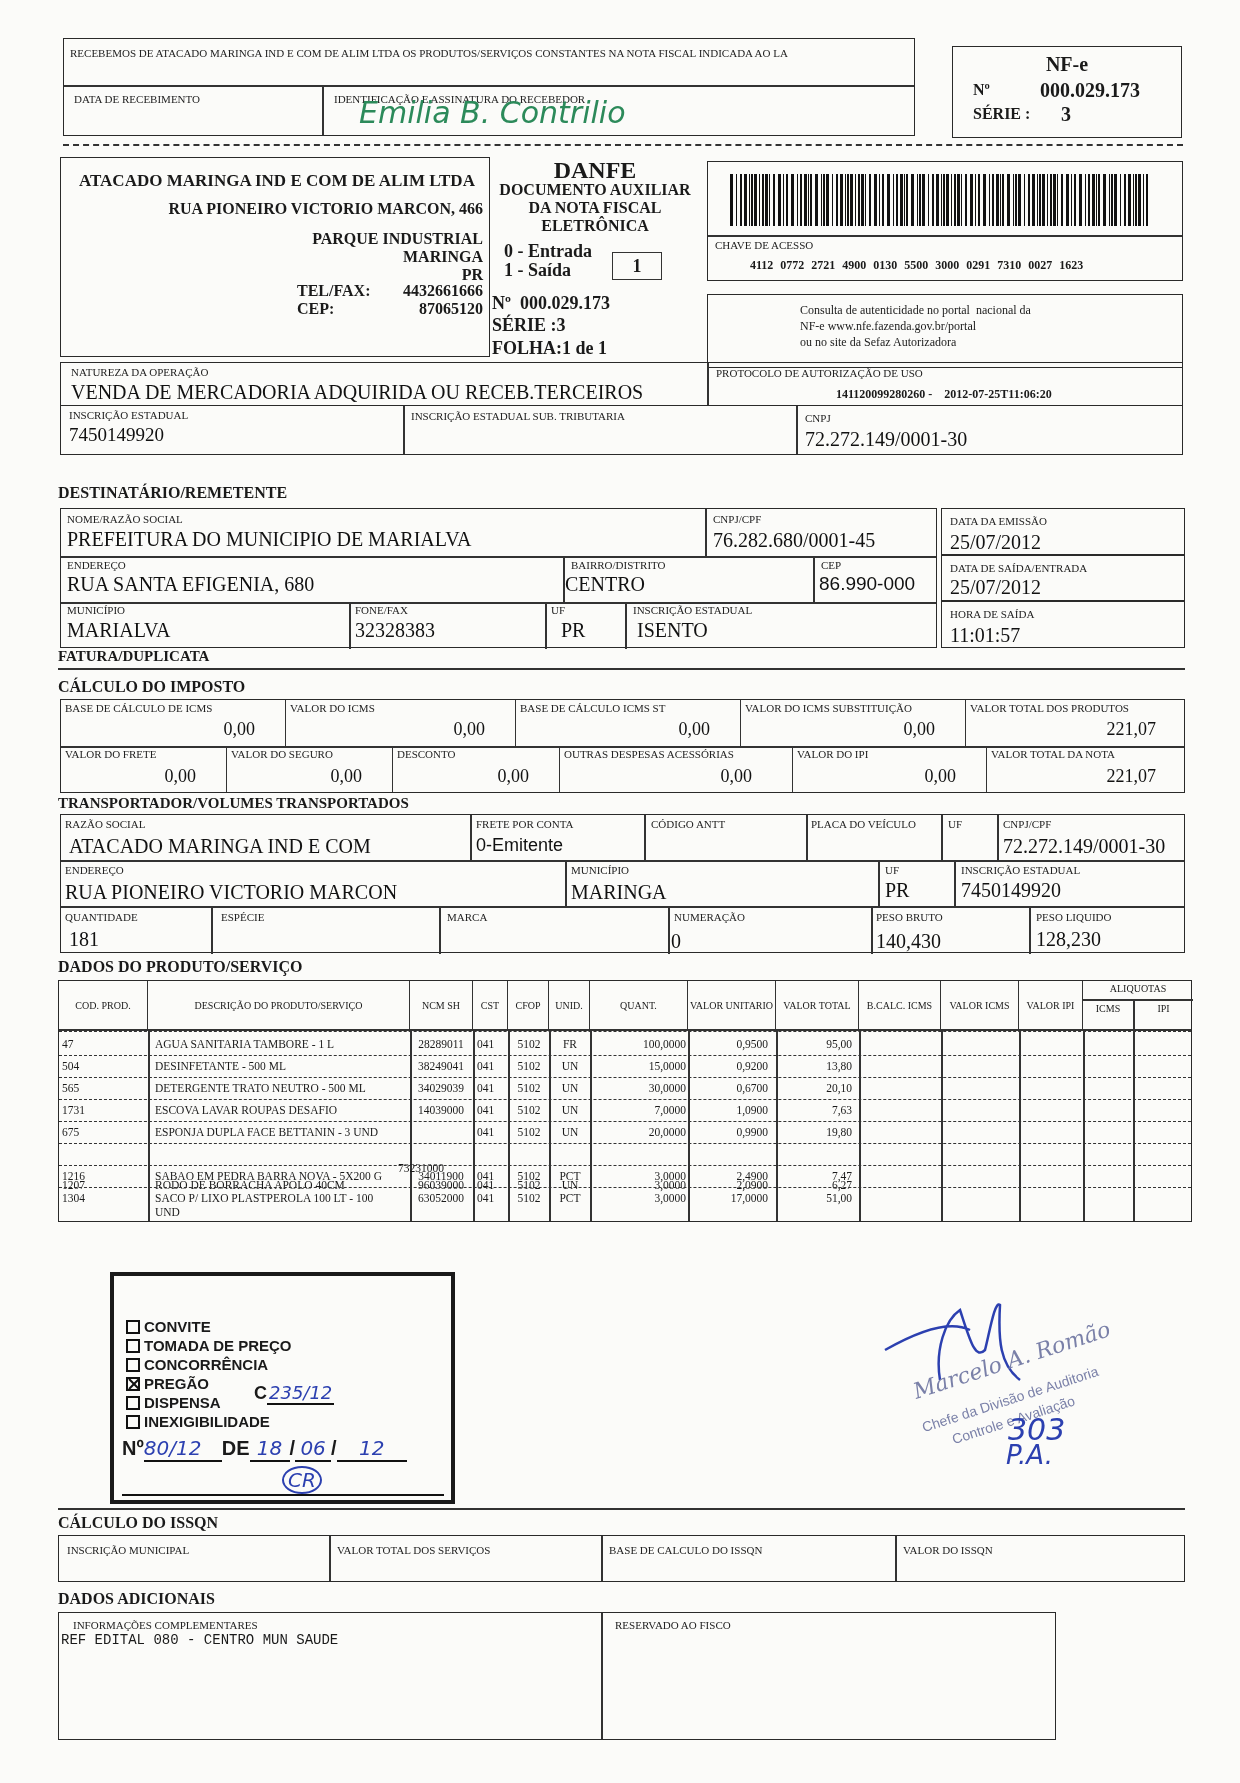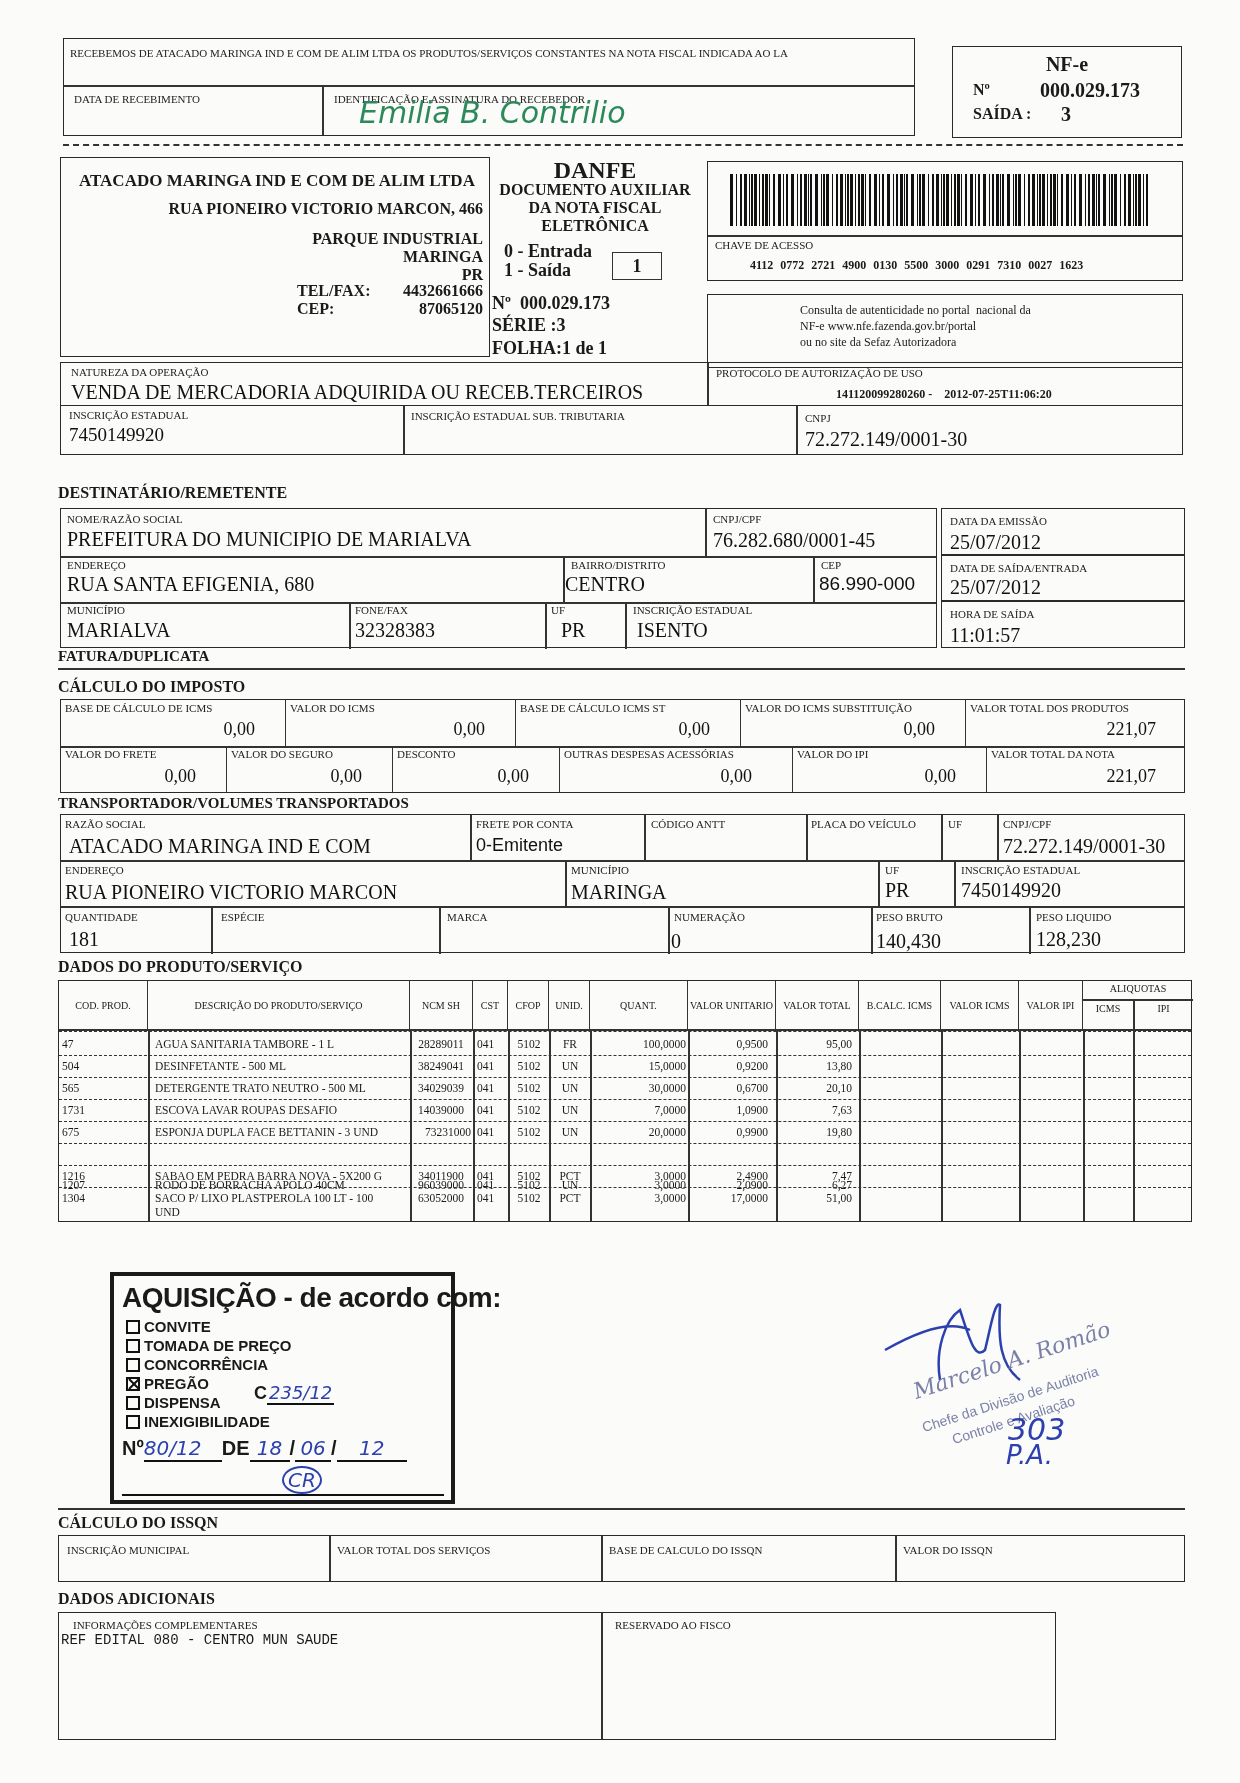--- a/index.html
+++ b/index.html
@@ -44,21 +44,21 @@
   <div class="hline" style="left:0;top:46px;width:100%;"></div>
   <div class="abs lbl" style="left:10px;top:54px;">DATA DE RECEBIMENTO</div>
   <div class="vline" style="left:258px;top:46px;height:50px;"></div>
   <div class="abs lbl" style="left:270px;top:54px;">IDENTIFICAÇÃO E ASSINATURA DO RECEBEDOR</div>
   <div class="abs hand" style="left:295px;top:56px;font-size:30px;color:#2c8a5a;">Emilia B. Contrilio</div>
 </div>
 <div class="box" style="left:952px;top:46px;width:230px;height:92px;">
   <div class="abs b" style="left:0;width:100%;text-align:center;top:6px;font-size:20px;">NF-e</div>
   <div class="abs b" style="left:20px;top:34px;font-size:16px;">Nº</div>
   <div class="abs b" style="left:87px;top:32px;font-size:20px;">000.029.173</div>
-  <div class="abs b" style="left:20px;top:58px;font-size:16px;">SAÍDA :</div>
+  <div class="abs b" style="left:20px;top:58px;font-size:16px;">SÉRIE :</div>
   <div class="abs b" style="left:108px;top:56px;font-size:20px;">3</div>
 </div>
 <div class="dash" style="left:63px;top:144px;width:1120px;"></div>
 
 <div class="box" style="left:60px;top:157px;width:430px;height:200px;">
   <div class="abs b" style="left:18px;top:13px;font-size:17px;">ATACADO MARINGA IND E COM DE ALIM LTDA</div>
   <div class="abs b right" style="right:6px;top:42px;font-size:16px;">RUA PIONEIRO VICTORIO MARCON, 466</div>
   <div class="abs b right" style="right:6px;top:72px;font-size:16px;">PARQUE INDUSTRIAL</div>
   <div class="abs b right" style="right:6px;top:90px;font-size:16px;">MARINGA</div>
   <div class="abs b right" style="right:6px;top:108px;font-size:16px;">PR</div>
@@ -448,21 +448,21 @@
         <div class="pc" style="left: 451px; width: 38px; text-align: center;">5102</div>
         <div class="pc" style="left: 492px; width: 38px; text-align: center;">UN</div>
         <div class="pc" style="left: 531px; width: 96px; text-align: right;">7,0000</div>
         <div class="pc" style="left: 629px; width: 80px; text-align: right;">1,0900</div>
         <div class="pc" style="left: 717px; width: 76px; text-align: right;">7,63</div>
       </div>
       <div class="pdash" style="top: 140px;"></div>
       <div class="pr" style="top: 140px;">
         <div class="pc" style="left: 3px; width: 80px; text-align: left;">675</div>
         <div class="pc" style="left: 96px; width: 255px; text-align: left;">ESPONJA DUPLA FACE BETTANIN - 3 UND</div>
-        <div class="pc" style="left: 354px; width: 58px; text-align: right;">73231000</div>
+        <div class="pc" style="left: 333px; width: 58px; text-align: center; margin-top: 36px;">73231000</div>
         <div class="pc" style="left: 418px; width: 30px; text-align: left;">041</div>
         <div class="pc" style="left: 451px; width: 38px; text-align: center;">5102</div>
         <div class="pc" style="left: 492px; width: 38px; text-align: center;">UN</div>
         <div class="pc" style="left: 531px; width: 96px; text-align: right;">20,0000</div>
         <div class="pc" style="left: 629px; width: 80px; text-align: right;">0,9900</div>
         <div class="pc" style="left: 717px; width: 76px; text-align: right;">19,80</div>
       </div>
       <div class="pdash" style="top: 162px;"></div>
       <div class="pr" style="top: 162px; margin-top: 31px;">
         <div class="pc" style="left: 3px; width: 80px; text-align: left;">1207</div>
@@ -498,21 +498,20 @@
         <div class="pc" style="left: 531px; width: 96px; text-align: right;">3,0000</div>
         <div class="pc" style="left: 629px; width: 80px; text-align: right;">17,0000</div>
         <div class="pc" style="left: 717px; width: 76px; text-align: right;">51,00</div>
         <div class="pc" style="left: 96px; top: 14px;">UND</div>
       </div>
       <div class="pdash" style="top: 50px;"></div>
     </div>
 </div>
 
 <div class="stamp">
-  <div class="t">AQUISIÇÃO - de acordo com:</div>
   <div id="stamp-options">
       <div class="opt" style="top: 42px;">
         <span class="chk"></span>
         <span>CONVITE</span>
       </div>
       <div class="opt" style="top: 61px;">
         <span class="chk"></span>
         <span>TOMADA DE PREÇO</span>
       </div>
       <div class="opt" style="top: 80px;">

